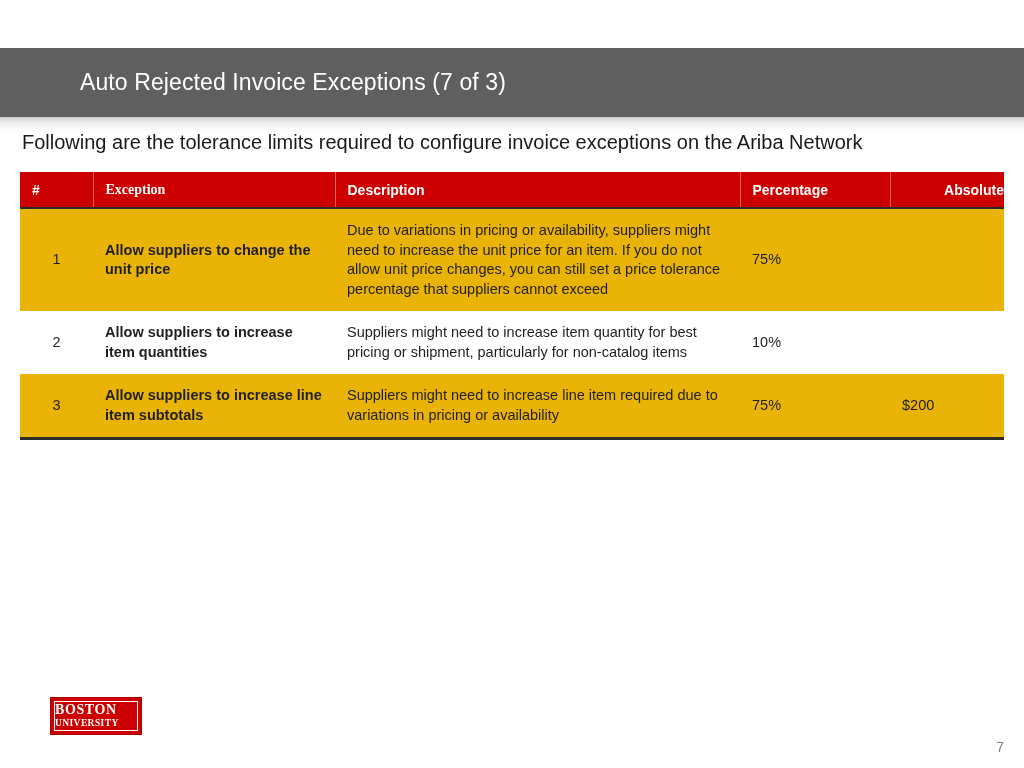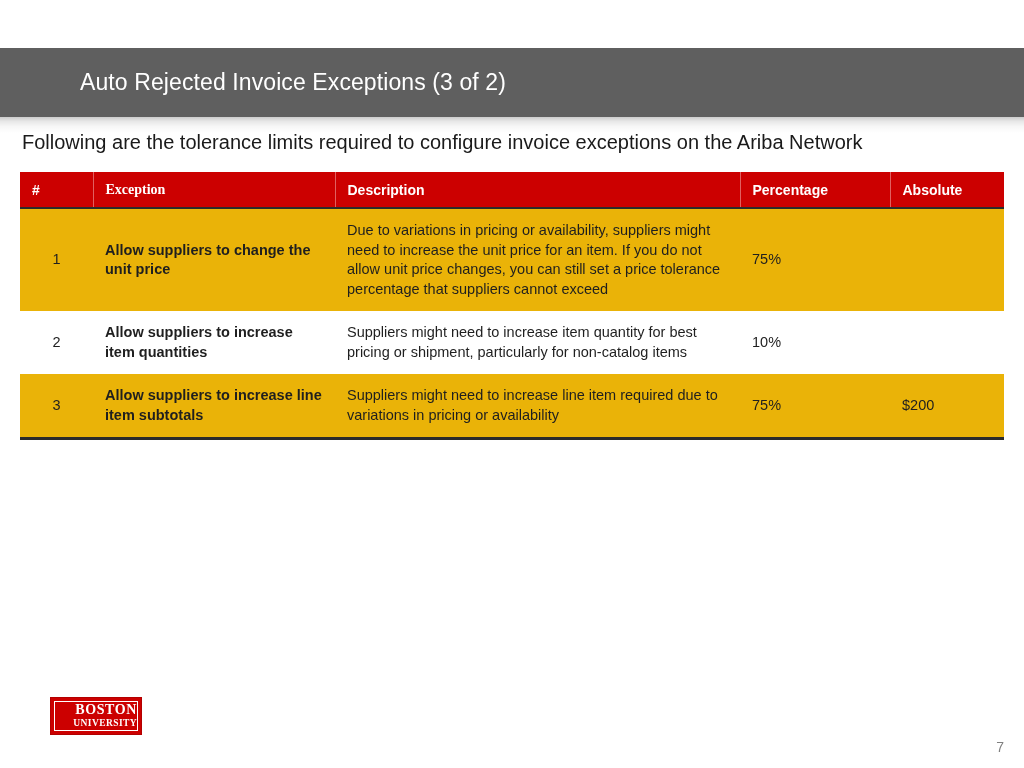--- a/index.html
+++ b/index.html
@@ -91,20 +91,21 @@
     font-weight: bold;
     text-align: left;
     height: 36px;
     padding: 0 0 0 12px;
     border-right: 1px solid #e06060;
     box-sizing: border-box;
     vertical-align: middle;
   }
   table.exceptions thead th:last-child {
     border-right: none;
+    text-align: right;
   }
   table.exceptions thead tr {
     border-bottom: 2px solid #2b2b2b;
   }
 
   .col-num       { width: 73px;  }
   .col-exception { width: 242px; font-family: Liberation Serif, serif; }
   .col-desc      { width: 405px; }
   .col-pct       { width: 150px; }
   .col-abs       { width: 114px; }
@@ -160,21 +161,21 @@
     box-sizing: border-box;
     padding: 3px;
   }
   .bu-logo-inner {
     width: 100%;
     height: 100%;
     border: 1.5px solid #ffffff;
     box-sizing: border-box;
     display: flex;
     flex-direction: column;
-    align-items: flex-end;
+    align-items: flex-start;
     justify-content: center;
     gap: 0px;
   }
   .bu-line1 {
     color: #ffffff;
     font-family: "Liberation Serif", serif;
     font-weight: bold;
     font-size: 14px;
     letter-spacing: 0.6px;
     line-height: 14px;
@@ -197,21 +198,21 @@
     font-size: 14px;
     text-align: right;
   }
 </style>
 </head>
 <body>
 
 <div class="slide">
 
   <div class="title-bar">
-    <div class="title-bar-text">Auto Rejected Invoice Exceptions (3 of 2)</div>
+    <div class="title-bar-text">Auto Rejected Invoice Exceptions (7 of 3)</div>
   </div>
   <div class="title-shadow"></div>
 
   <div class="subtitle">Following are the tolerance limits required to configure invoice exceptions on the Ariba Network</div>
 
   <div class="table-wrap">
     <table class="exceptions">
       <colgroup>
         <col class="col-num">
         <col class="col-exception">

